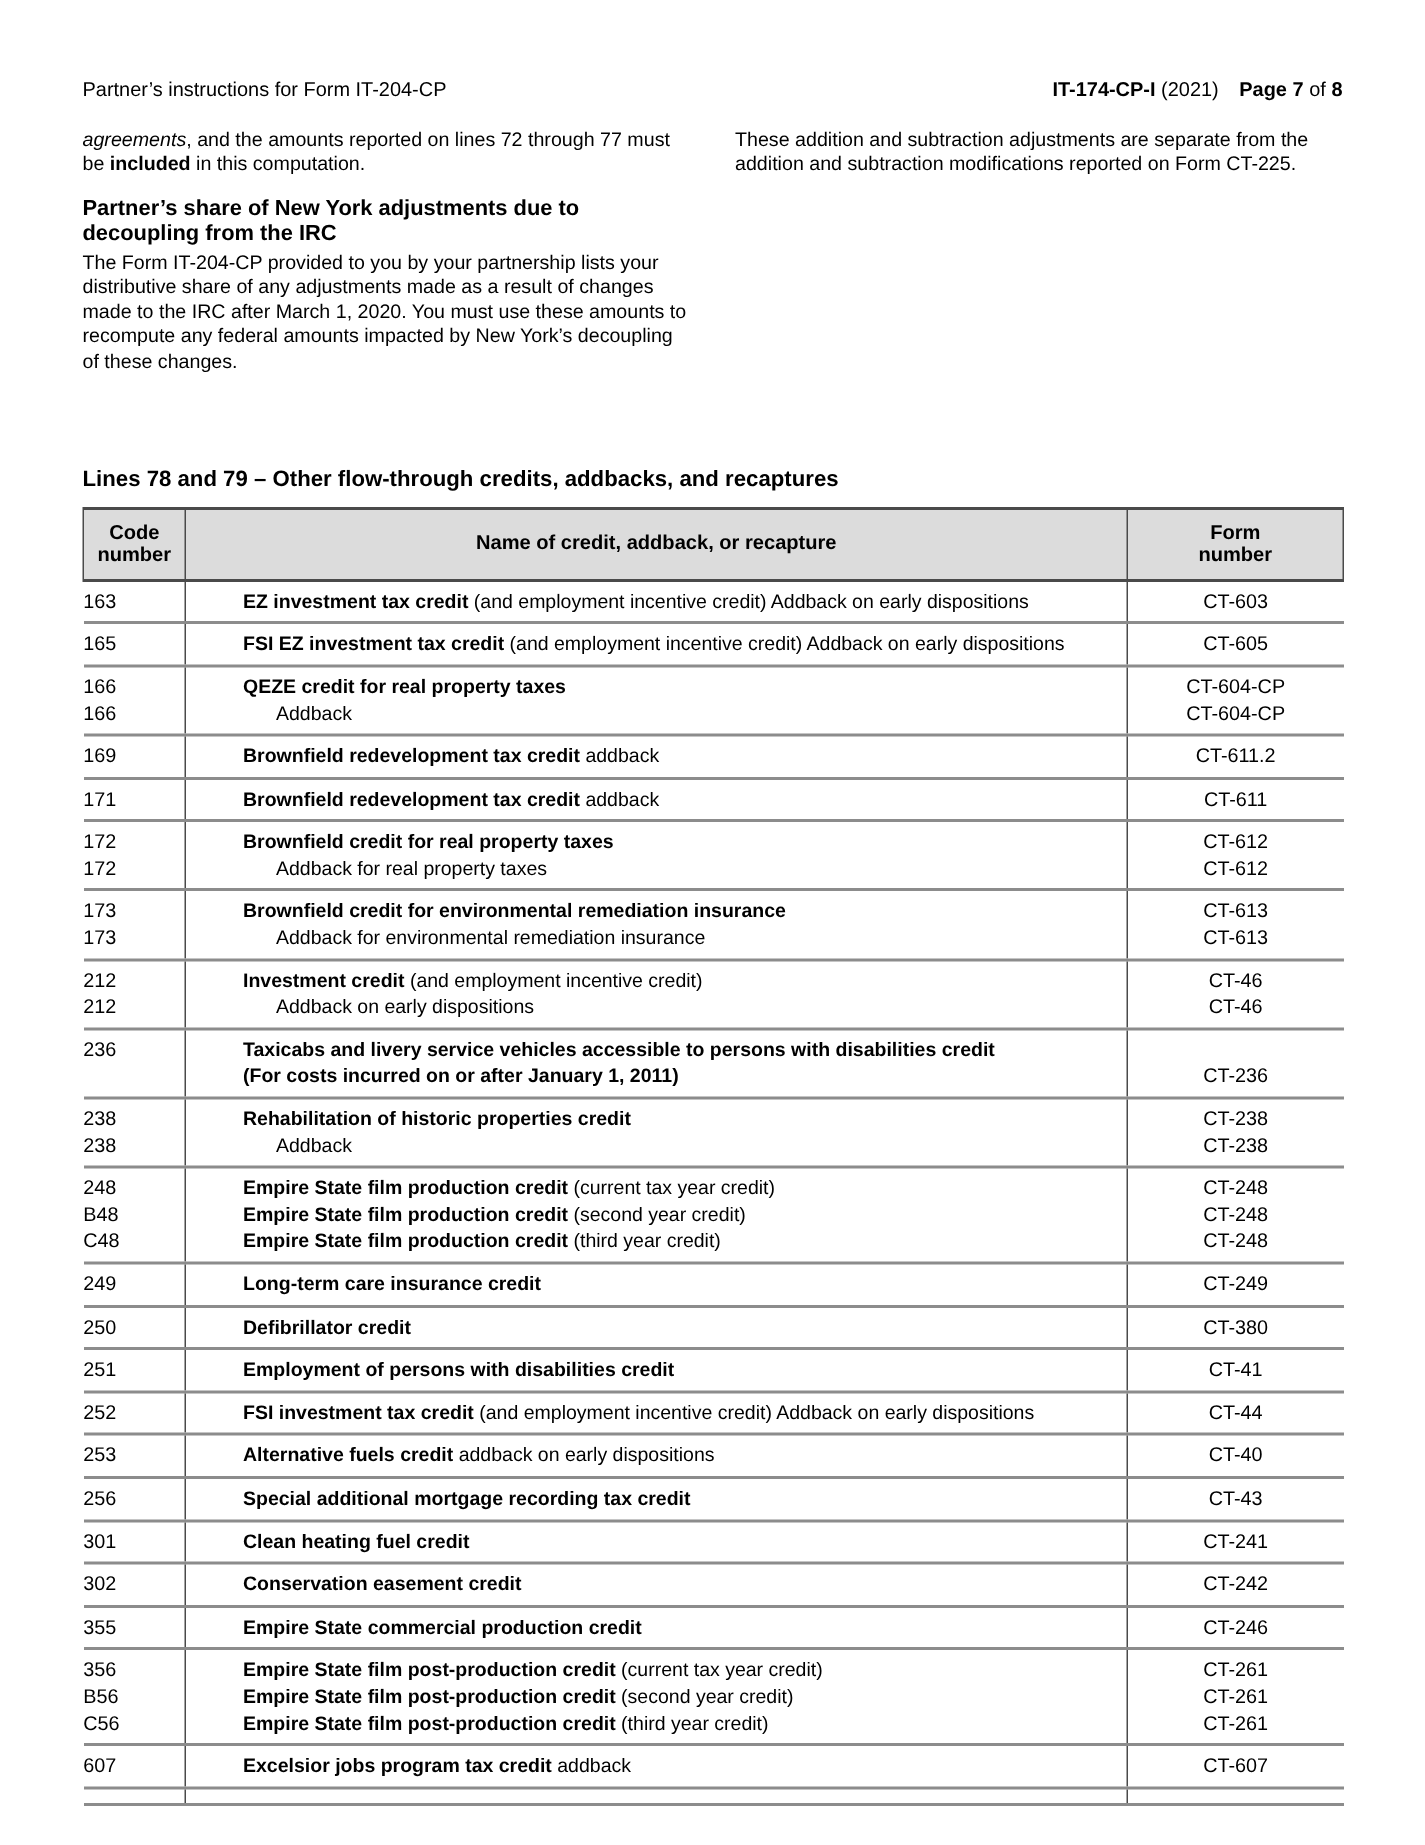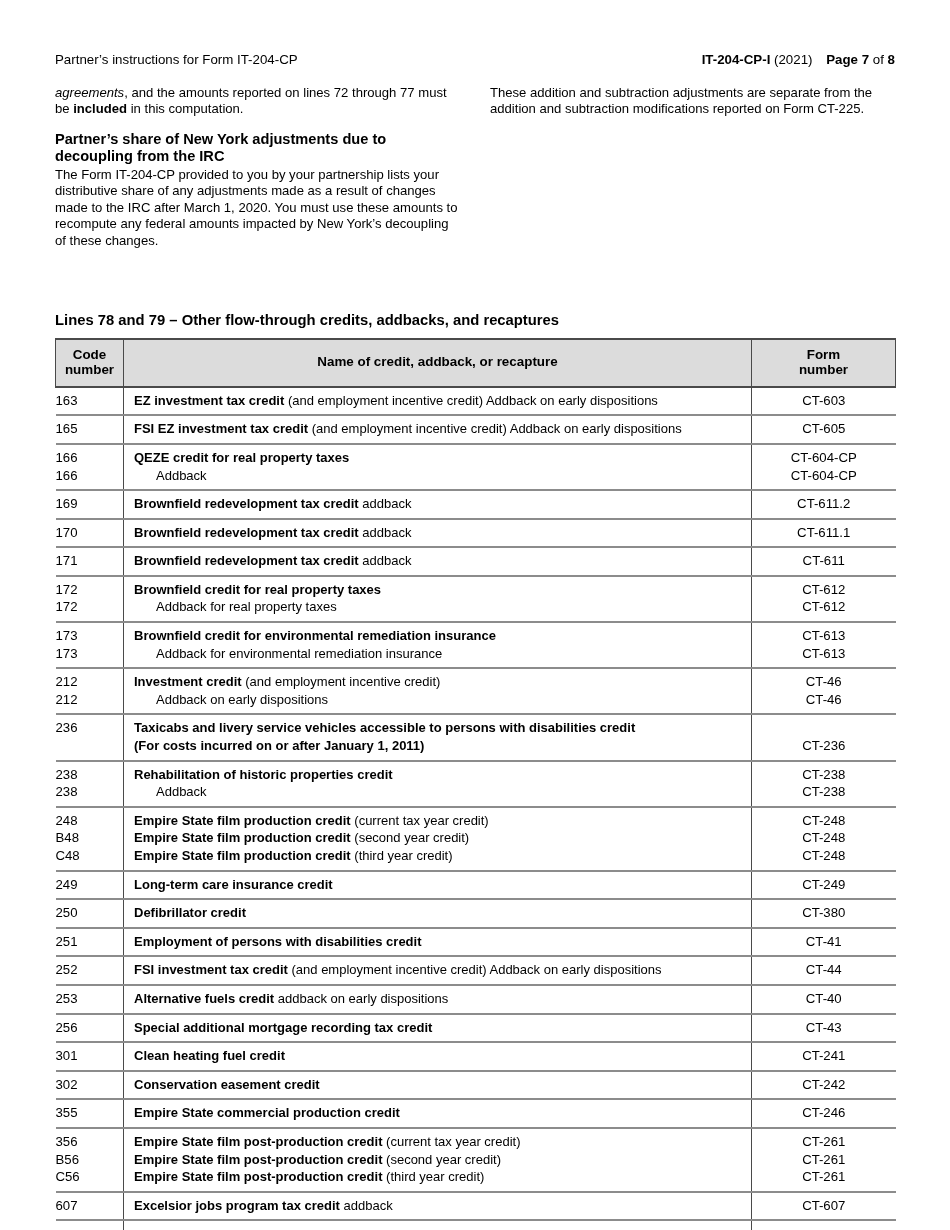--- a/index.html
+++ b/index.html
@@ -120,34 +120,34 @@
     font-size: 13.2px;
   }
 
   .lines { padding: 4px 0 5px 0; }
   .line {
     line-height: 17.6px;
     white-space: nowrap;
     overflow: hidden;
   }
   .line.blank { visibility: hidden; }
-  .name .line { white-space: normal; }
+  .name .line { white-space: normal; margin-left: 28px; }
   .indent { padding-left: 22px; }
   .t-bold { font-weight: bold; }
   .t-reg { font-weight: normal; }
 </style>
 </head>
 <body>
 
 <div class="page">
 
   <div class="running-head">
     <div class="running-head-left">Partner’s instructions for Form IT-204-CP</div>
     <div class="running-head-right">
-      <span class="rh-form">IT-204-CP-I</span>
+      <span class="rh-form">IT-174-CP-I</span>
       <span class="rh-year">(2021)</span>
       <span class="rh-page">Page</span>
       <span class="rh-pageno">7</span>
       <span class="rh-of">of</span>
       <span class="rh-total">8</span>
     </div>
   </div>
 
   <div class="columns">
     <div class="col" id="col-left">
@@ -251,37 +251,20 @@
           </td>
           <td class="form">
             <div class="lines">
               <div class="line">CT-611.2</div>
             </div>
           </td>
         </tr>
         <tr>
           <td class="code">
             <div class="lines">
-              <div class="line">170</div>
-            </div>
-          </td>
-          <td class="name">
-            <div class="lines">
-              <div class="line"><span class="t-bold">Brownfield redevelopment tax credit</span><span class="t-reg"> addback</span></div>
-            </div>
-          </td>
-          <td class="form">
-            <div class="lines">
-              <div class="line">CT-611.1</div>
-            </div>
-          </td>
-        </tr>
-        <tr>
-          <td class="code">
-            <div class="lines">
               <div class="line">171</div>
             </div>
           </td>
           <td class="name">
             <div class="lines">
               <div class="line"><span class="t-bold">Brownfield redevelopment tax credit</span><span class="t-reg"> addback</span></div>
             </div>
           </td>
           <td class="form">
             <div class="lines">

